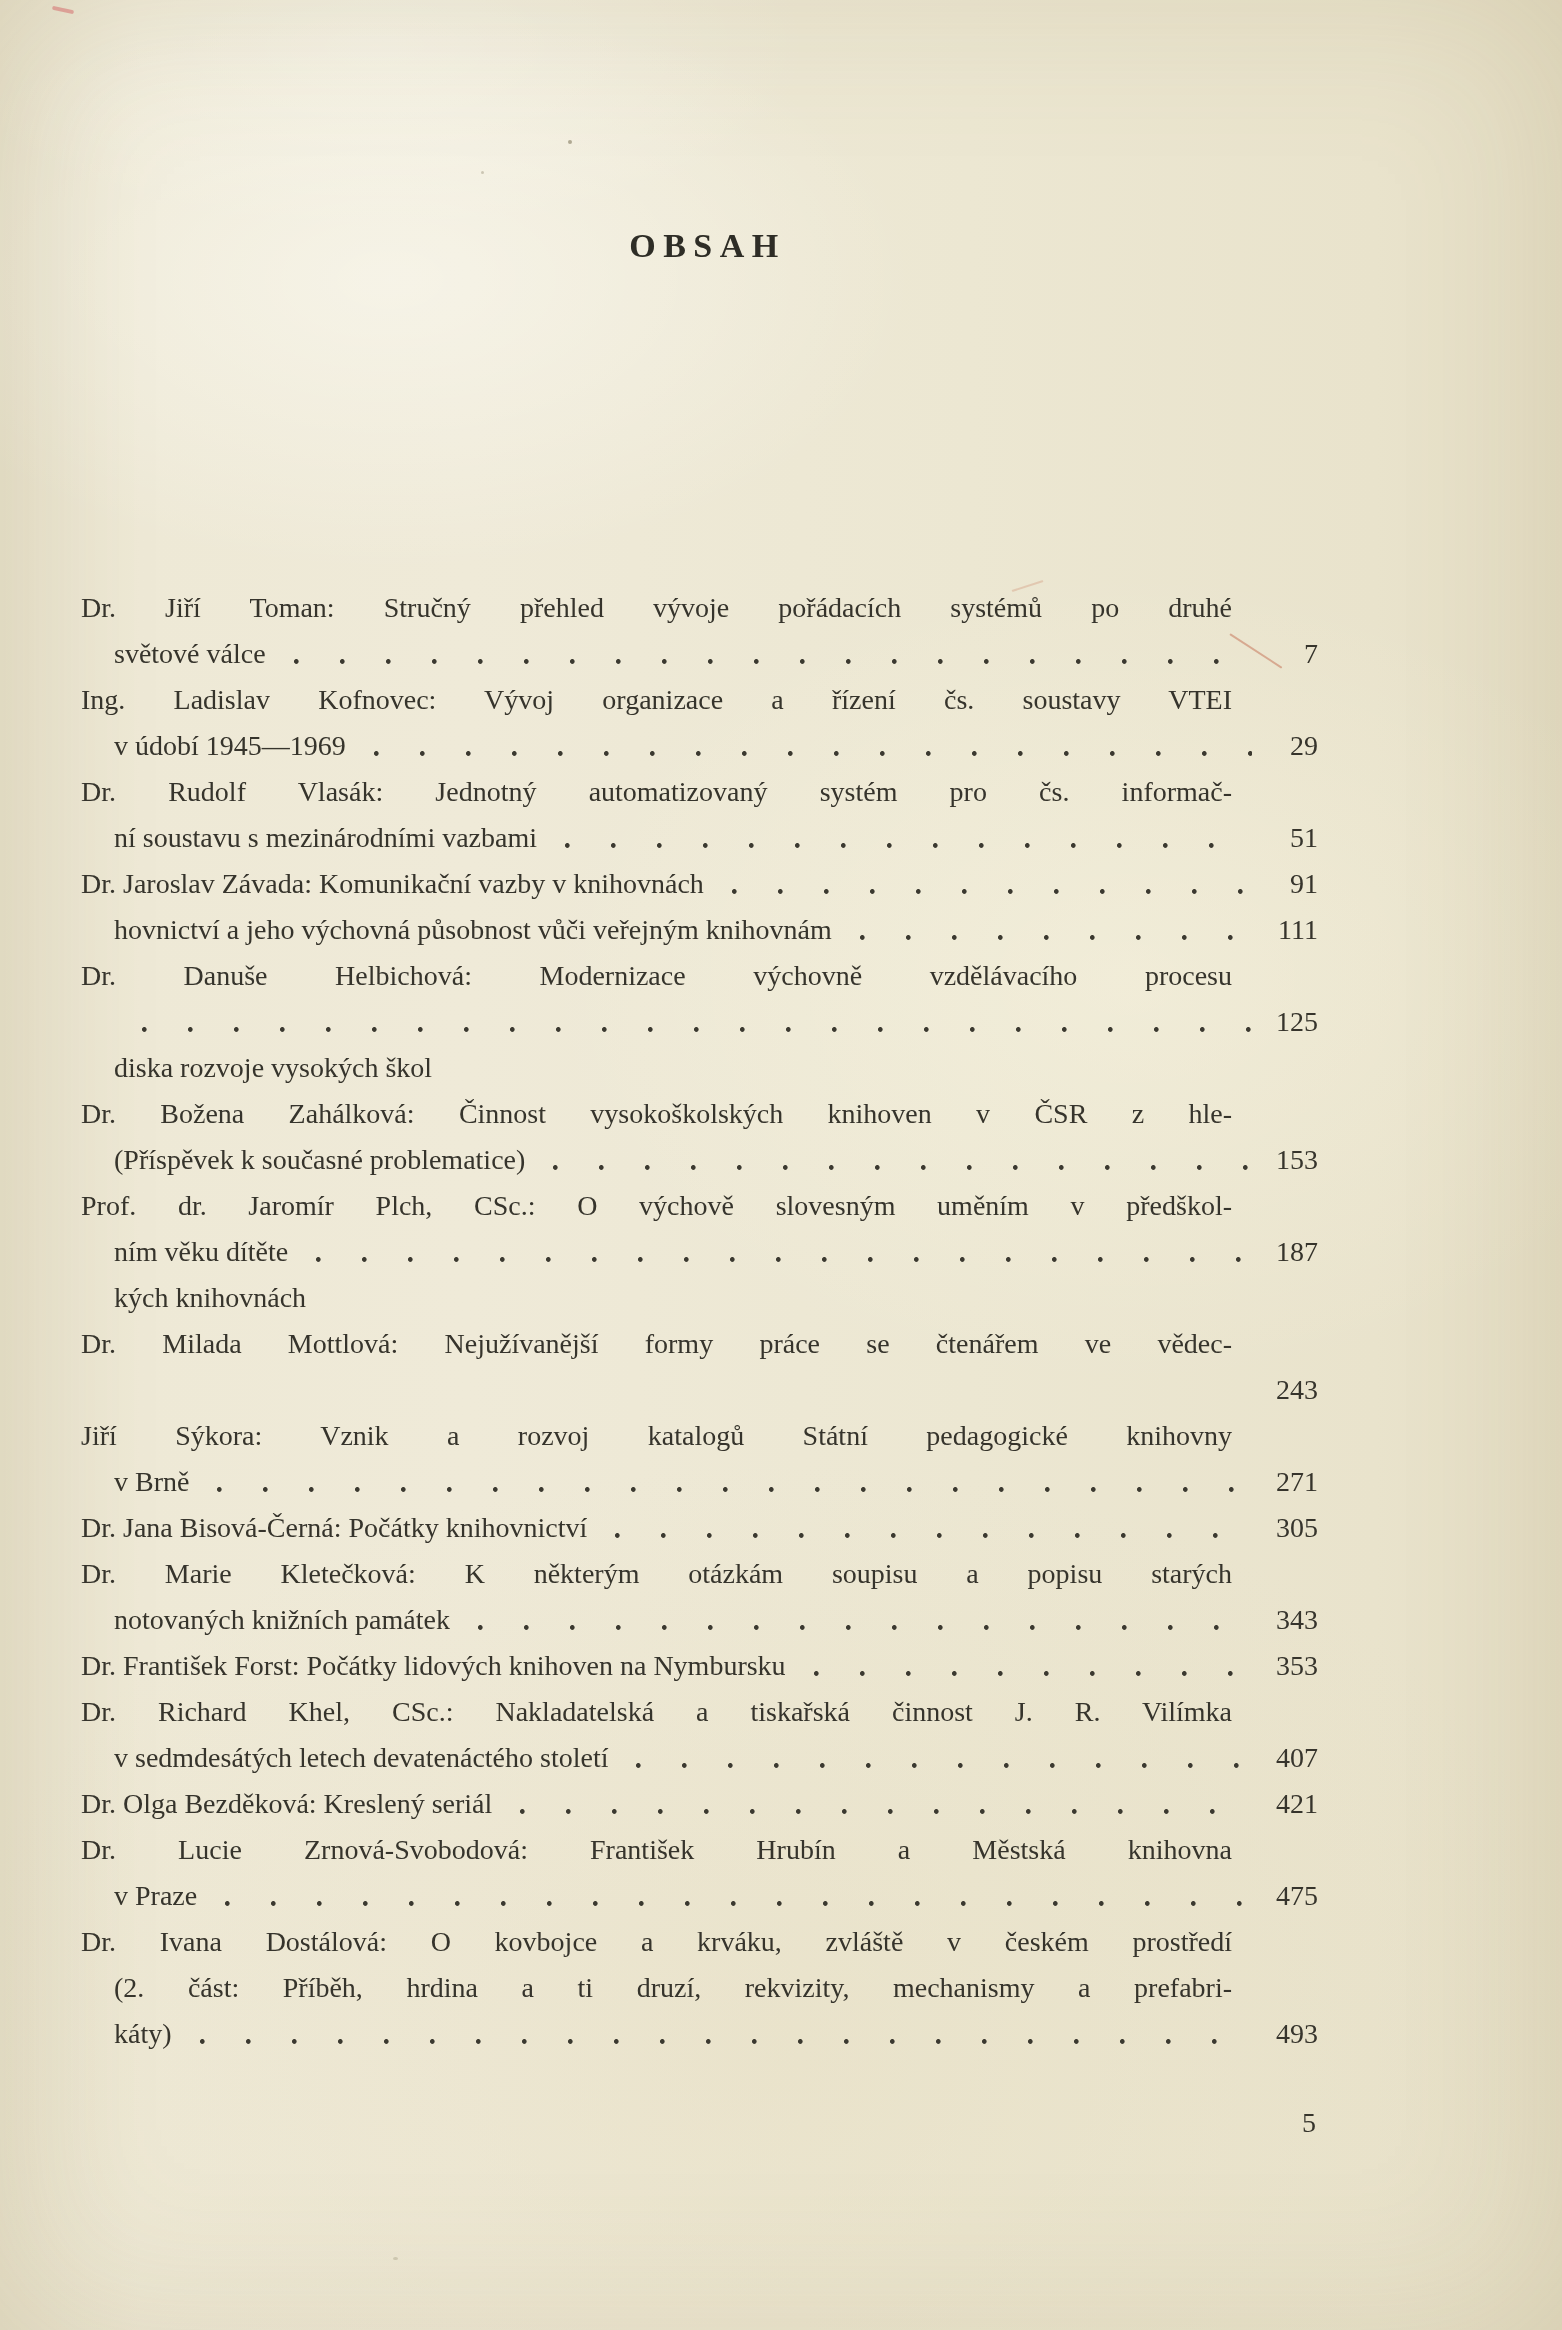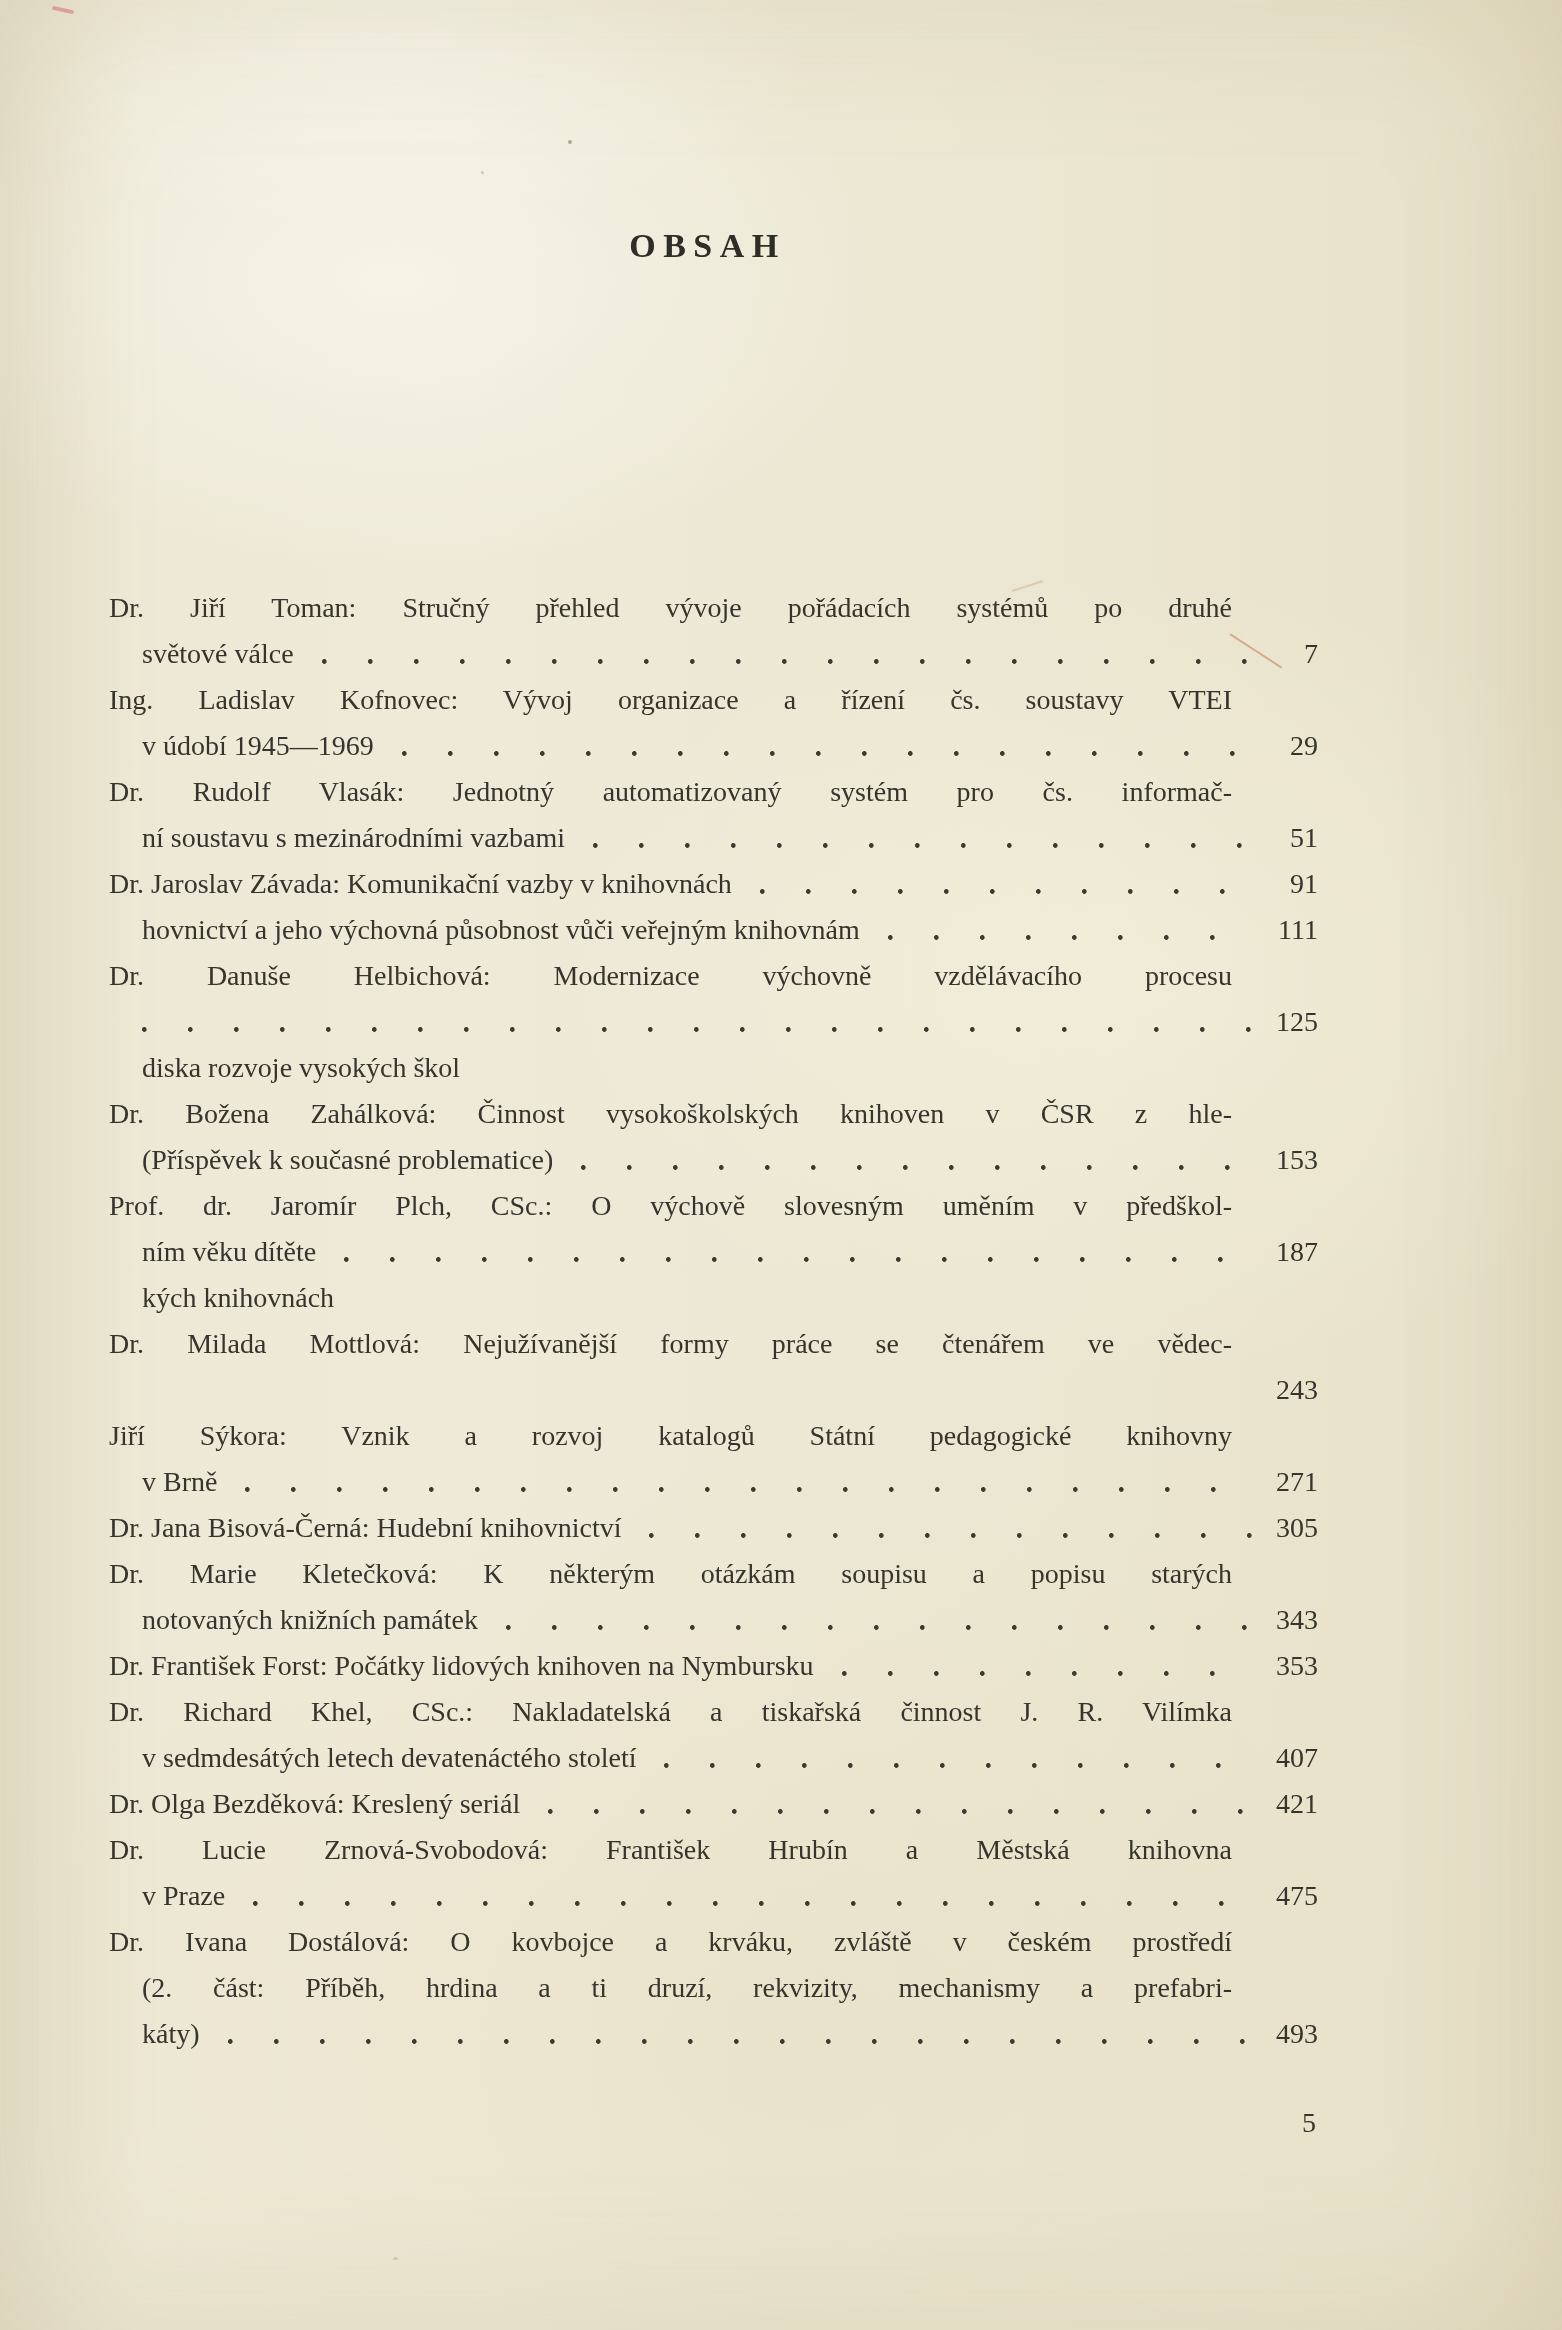--- a/index.html
+++ b/index.html
@@ -25,21 +25,21 @@
     font-size:34px;font-weight:bold;letter-spacing:0.22em;
     color:#2e2d26;
   }
   .toc{
     position:absolute;left:81px;top:585px;width:1237px;
     font-size:28px;line-height:46px;
   }
   .line{height:46px;display:flex;align-items:baseline;white-space:nowrap;}
   .line.indent{padding-left:33px;align-items:center;}
   .line.justify{display:block;white-space:normal;text-align:justify;text-align-last:justify;padding-right:86px;}
-  .txt{flex:0 0 auto;margin-left:28px;}
+  .txt{flex:0 0 auto;}
   .leader{
     flex:1 1 auto;
     align-self:flex-end;
     height:6.7px;
     margin:0 13.4px 12.5px 22px;
     background-image:radial-gradient(circle at 3.3px 3.3px, #3b3930 1.9px, rgba(0,0,0,0) 2.7px);
     background-size:46px 6.7px;
     background-repeat:repeat-x;
     background-position:5px 0;
   }
@@ -123,21 +123,21 @@
         <span class="leader no-dots"></span>
         <span class="pg">243</span>
       </div>
       <div class="line justify"><span class="txt">Jiří Sýkora: Vznik a rozvoj katalogů Státní pedagogické knihovny</span></div>
       <div class="line indent">
         <span class="txt">v Brně</span>
         <span class="leader"></span>
         <span class="pg">271</span>
       </div>
       <div class="line">
-        <span class="txt">Dr. Jana Bisová-Černá: Hudební knihovnictví</span>
+        <span class="txt">Dr. Jana Bisová-Černá: Počátky knihovnictví</span>
         <span class="leader"></span>
         <span class="pg">305</span>
       </div>
       <div class="line justify"><span class="txt">Dr. Marie Kletečková: K některým otázkám soupisu a popisu starých</span></div>
       <div class="line indent">
         <span class="txt">notovaných knižních památek</span>
         <span class="leader"></span>
         <span class="pg">343</span>
       </div>
       <div class="line">

